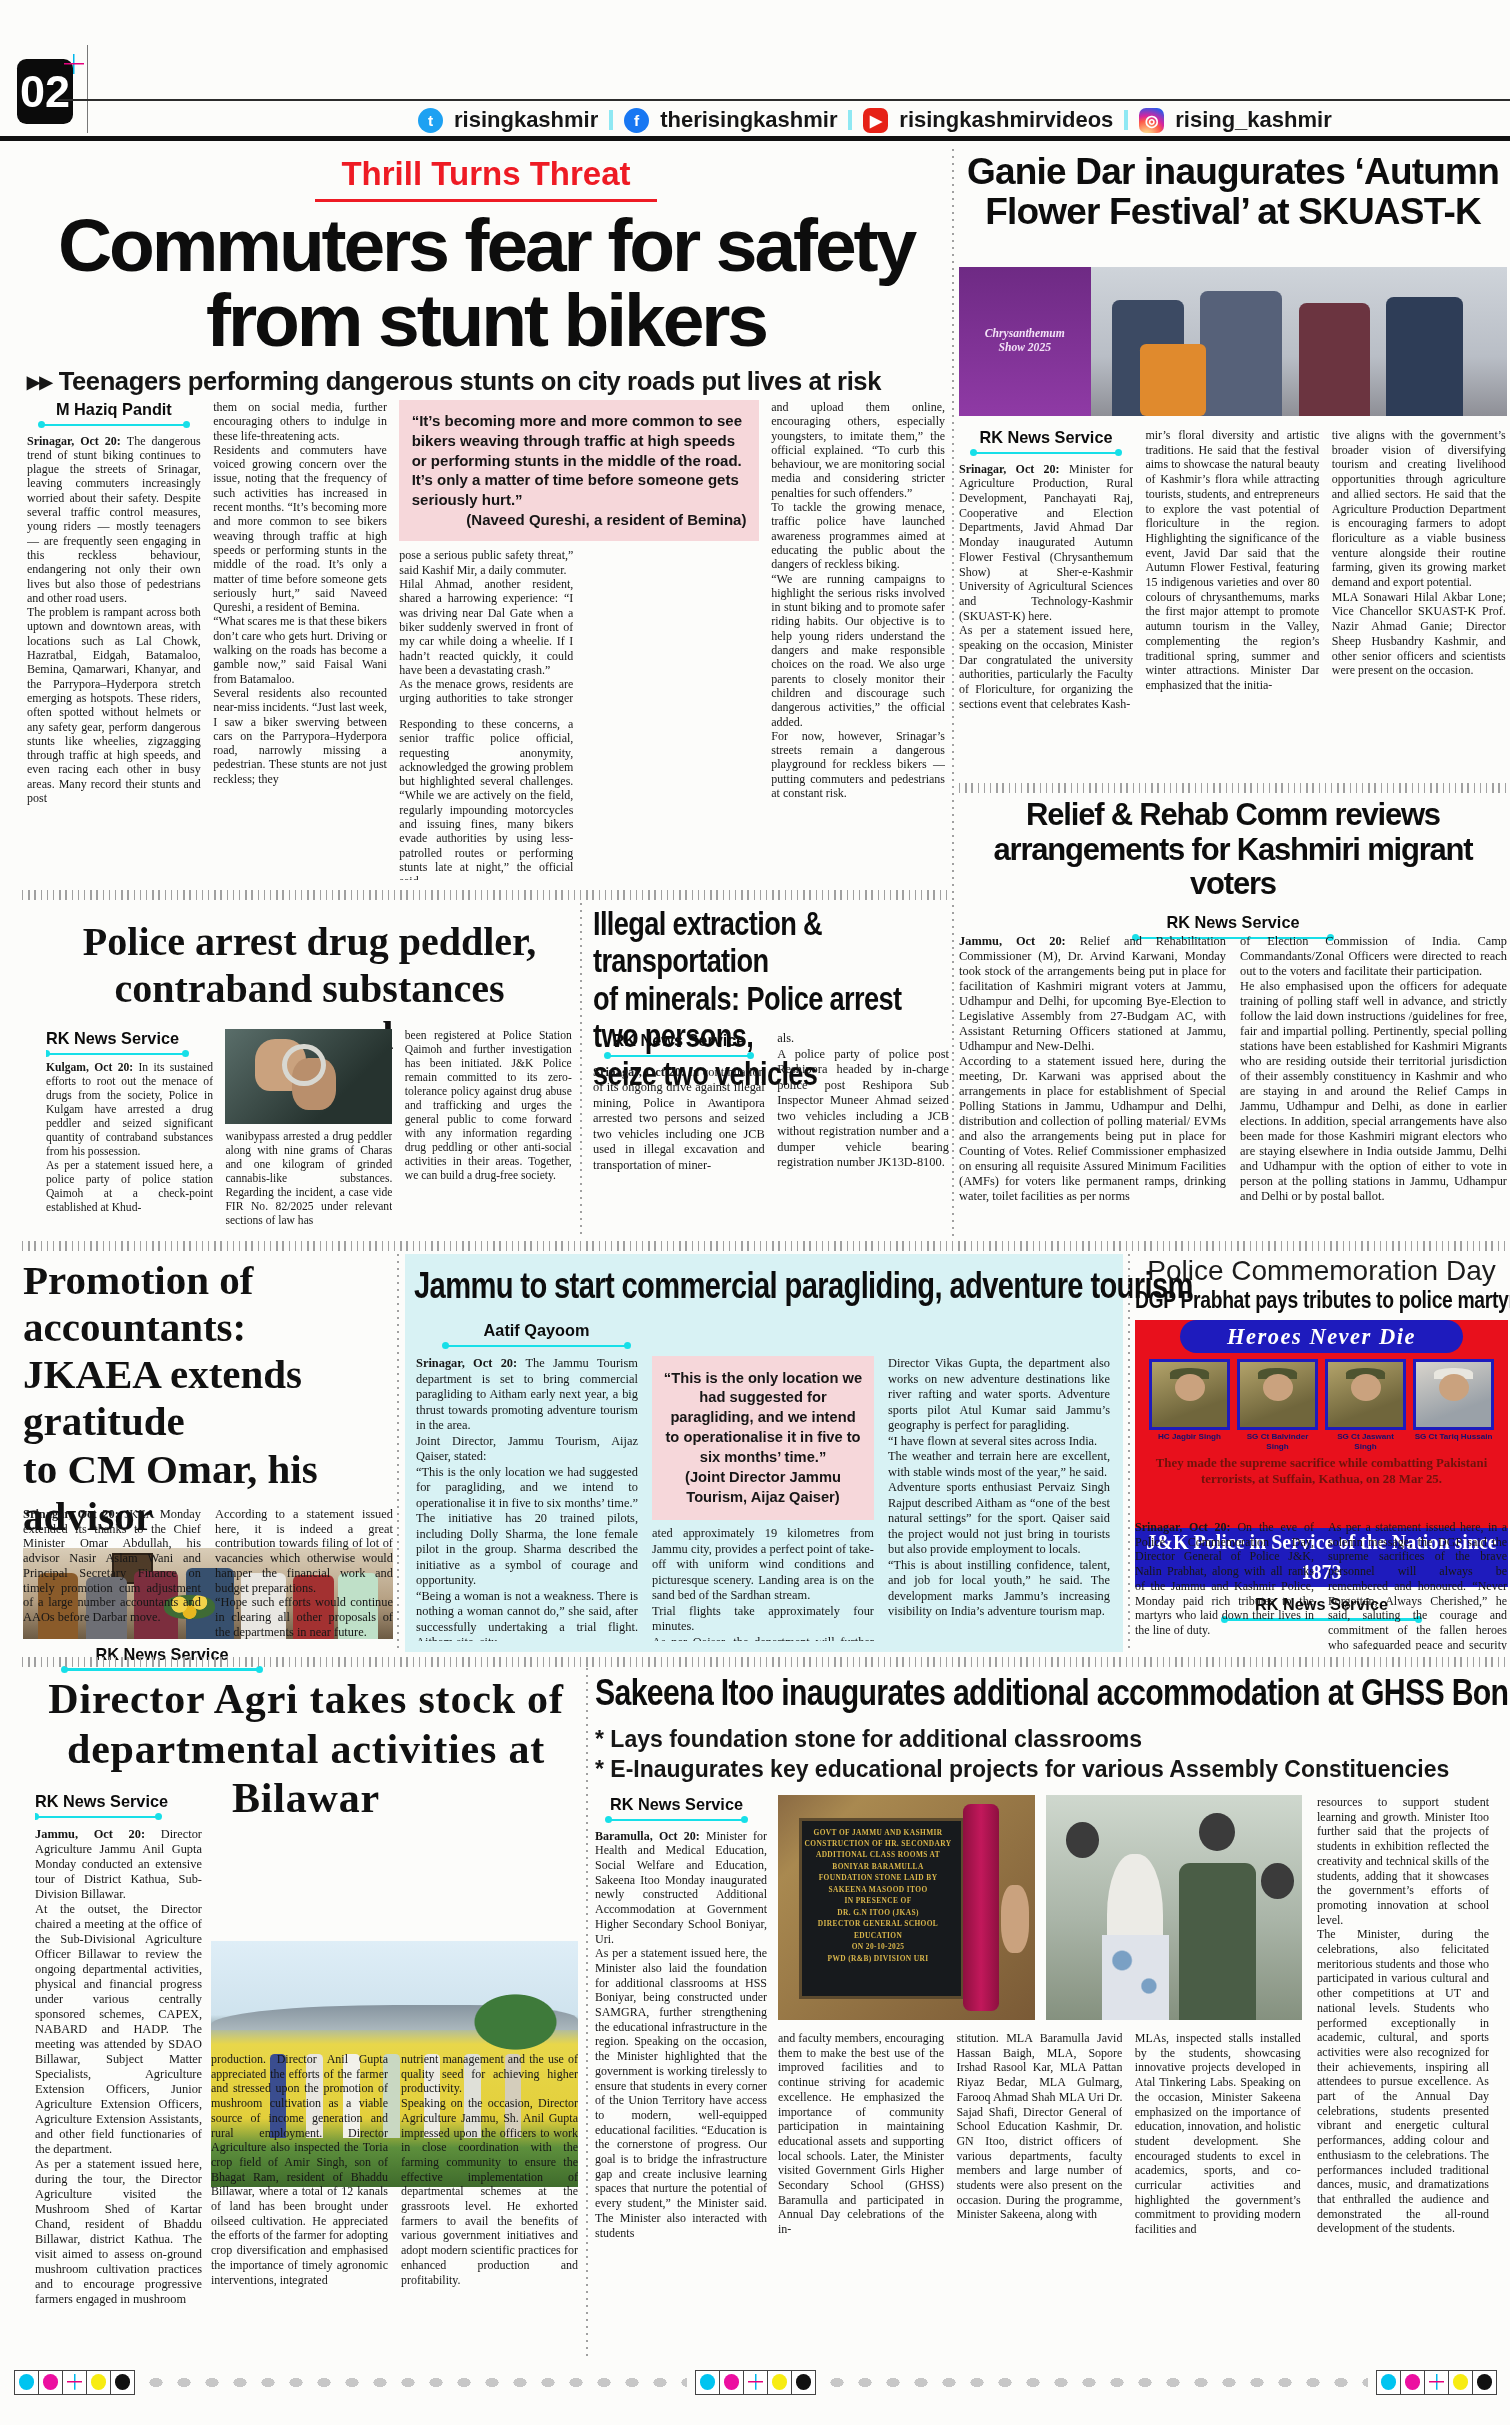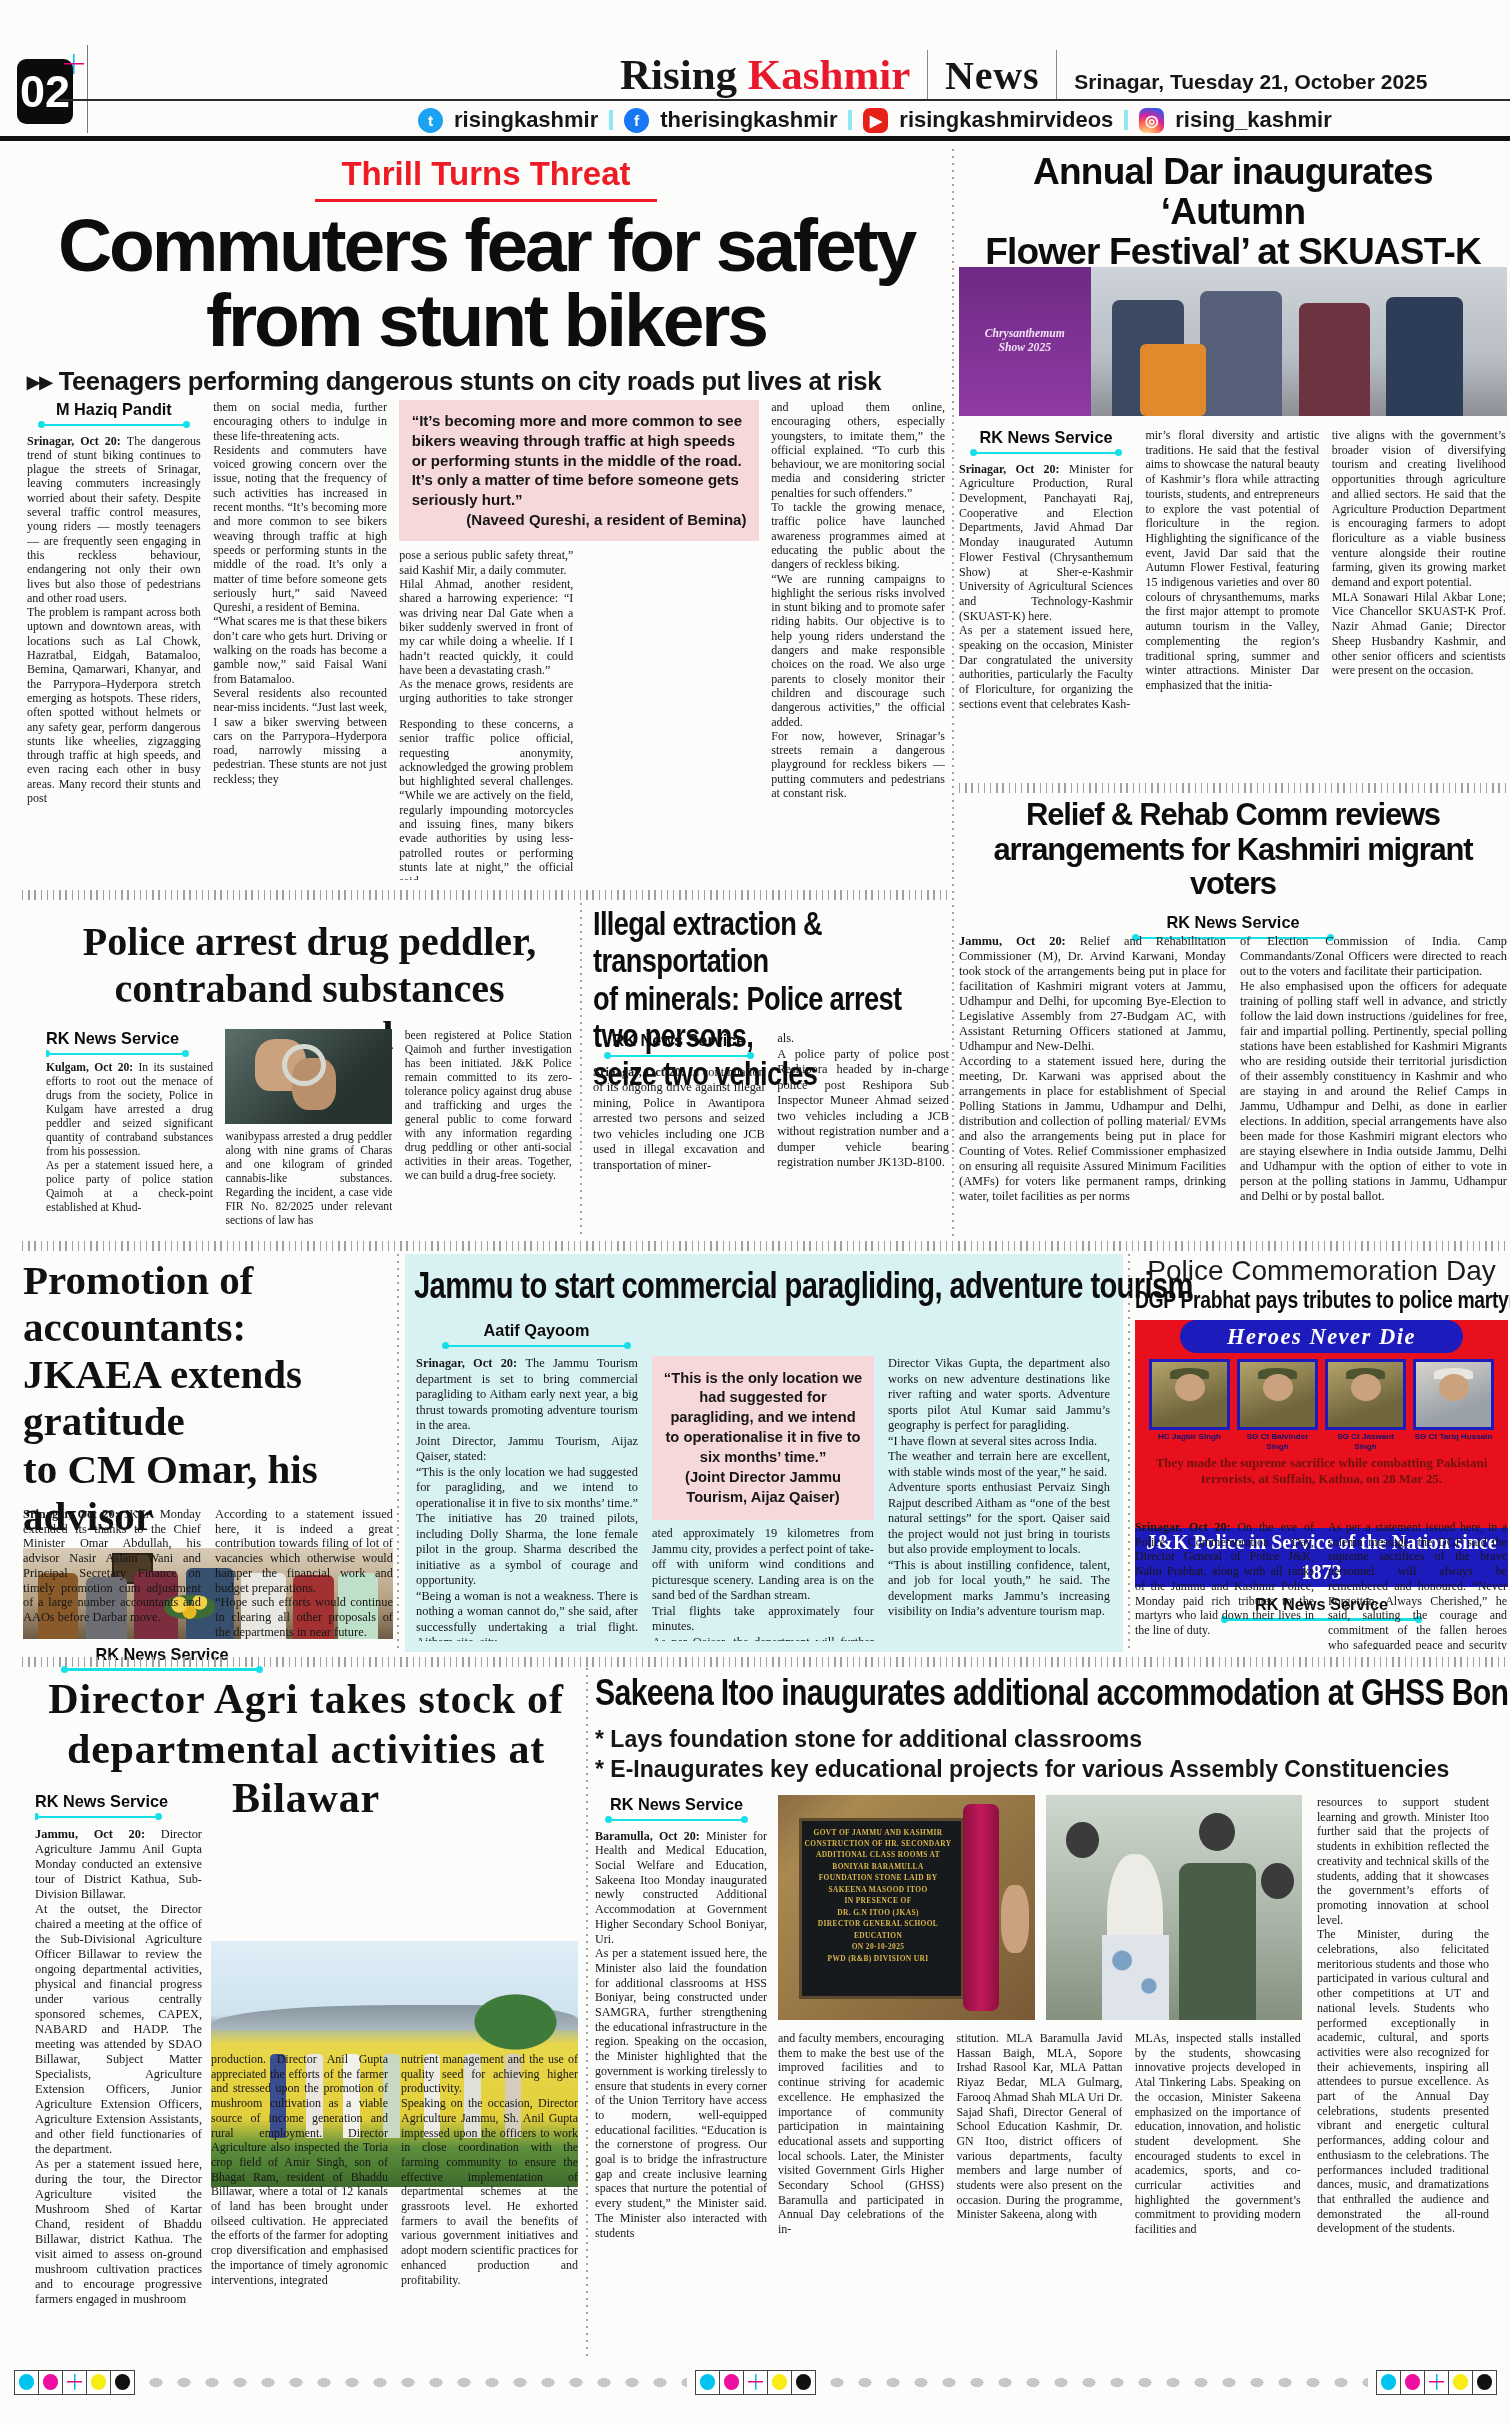--- a/index.html
+++ b/index.html
@@ -109,27 +109,20 @@
          background-size:28px 31px;background-repeat:repeat-x;}
 </style>
 </head>
 <body>
 
 <div id="page">
 
   <div class="abs" id="pagenum">02</div>
   <div class="abs" id="head-vline"></div>
   <div class="abs regcross" style="left:64px;top:54px;"></div>
-  <div class="abs" id="mast">
-    <div class="title"><span>Rising </span><span class="red">Kashmir</span></div>
-    <div class="divider"></div>
-    <div class="section">News</div>
-    <div class="divider"></div>
-    <div class="date">Srinagar, Tuesday 21, October 2025</div>
-  </div>
   <div class="abs" id="mast-rule"></div>
   <div class="abs" id="social">
     <span class="sicon si-tw">t</span>
     <span>risingkashmir</span>
     <span class="sep"></span>
     <span class="sicon si-fb">f</span>
     <span>therisingkashmir</span>
     <span class="sep"></span>
     <span class="sicon si-yt">▶</span>
     <span>risingkashmirvideos</span>
@@ -176,21 +169,21 @@
 They record their stunts</div>
       </div>
     </div>
     <div class="col body" style="width:174px;">and upload them online, encouraging others, especially youngsters, to imitate them,” the official explained. “To curb this behaviour, we are monitoring social media and considering stricter penalties for such offenders.”
 To tackle the growing menace, traffic police have launched awareness programmes aimed at educating the public about the dangers of reckless biking.
 “We are running campaigns to highlight the serious risks involved in stunt biking and to promote safer riding habits. Our objective is to help young riders understand the dangers and make responsible choices on the road. We also urge parents to closely monitor their children and discourage such dangerous activities,” the official added.
 For now, however, Srinagar’s streets remain a dangerous playground for reckless bikers — putting commuters and pedestrians at constant risk.</div>
   </div>
 
   <div class="abs" style="left:959px;top:152px;width:548px;">
-    <div class="hl" style="font-size:37px;line-height:1.08;letter-spacing:-0.8px;">Annual Dar inaugurates ‘Autumn
+    <div class="hl" style="font-size:37px;line-height:1.08;letter-spacing:-0.8px;">Ganie Dar inaugurates ‘Autumn
 Flower Festival’ at SKUAST-K</div>
   </div>
   <div class="abs ph ph-flower" style="left:959px;top:267px;width:548px;height:149px;">
     <div class="banner"></div>
     <div class="bannertxt">Chrysanthemum
 Show 2025</div>
     <div class="p1"></div>
     <div class="p2"></div>
     <div class="p3"></div>
     <div class="p4"></div>

